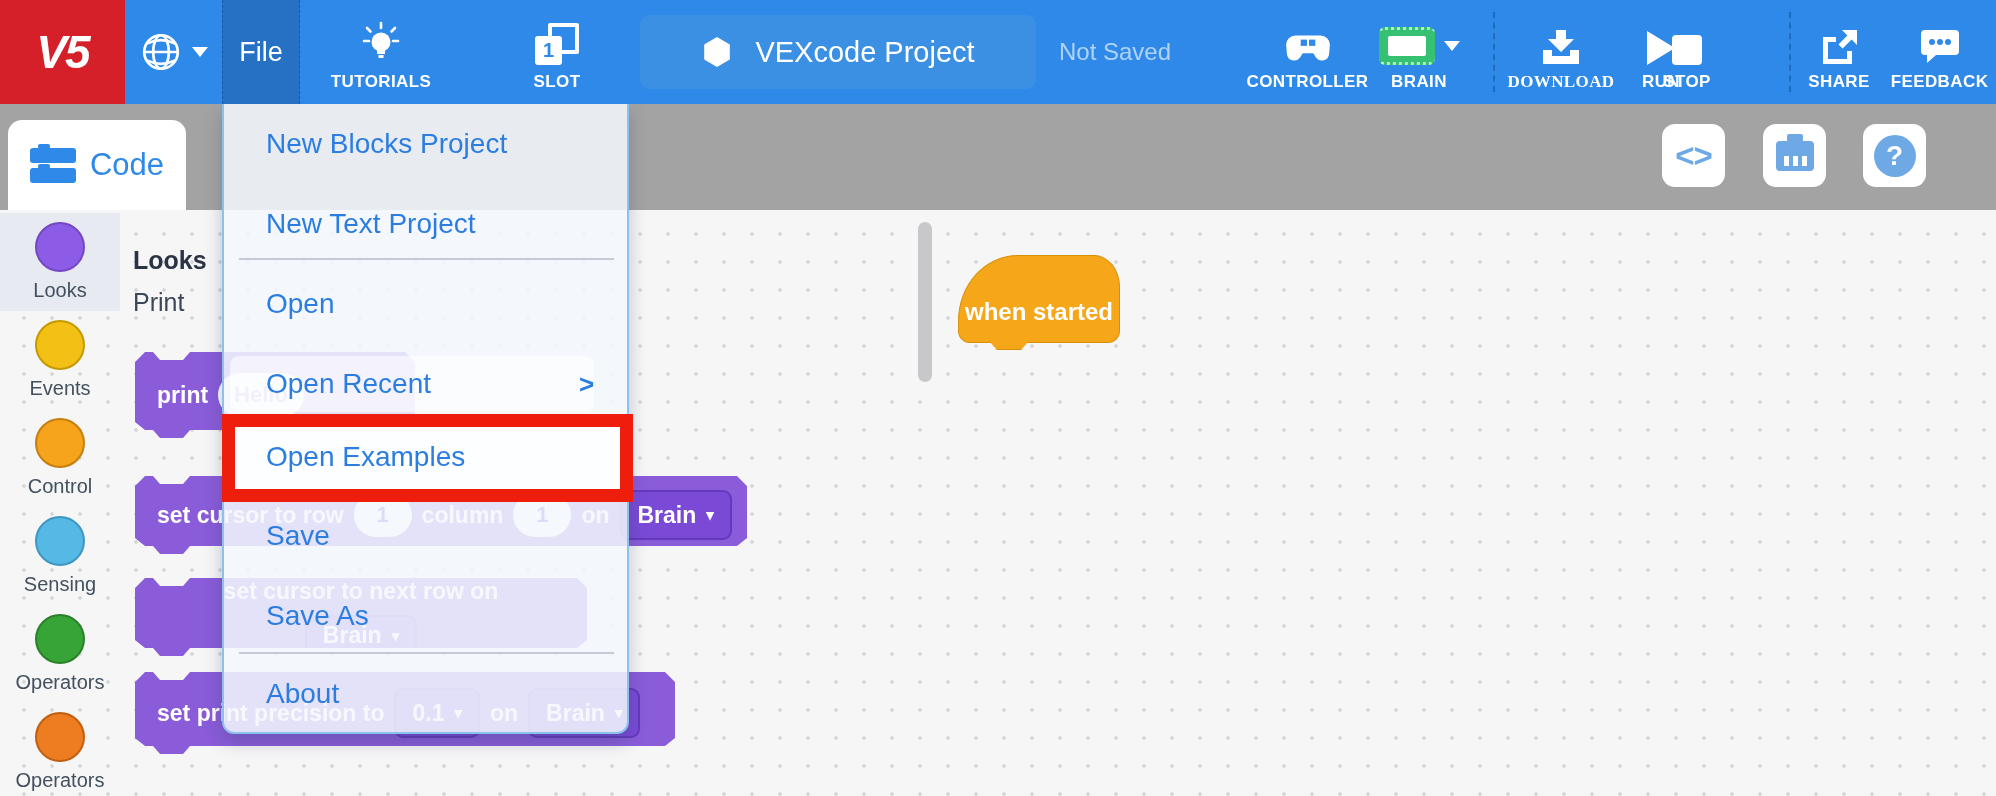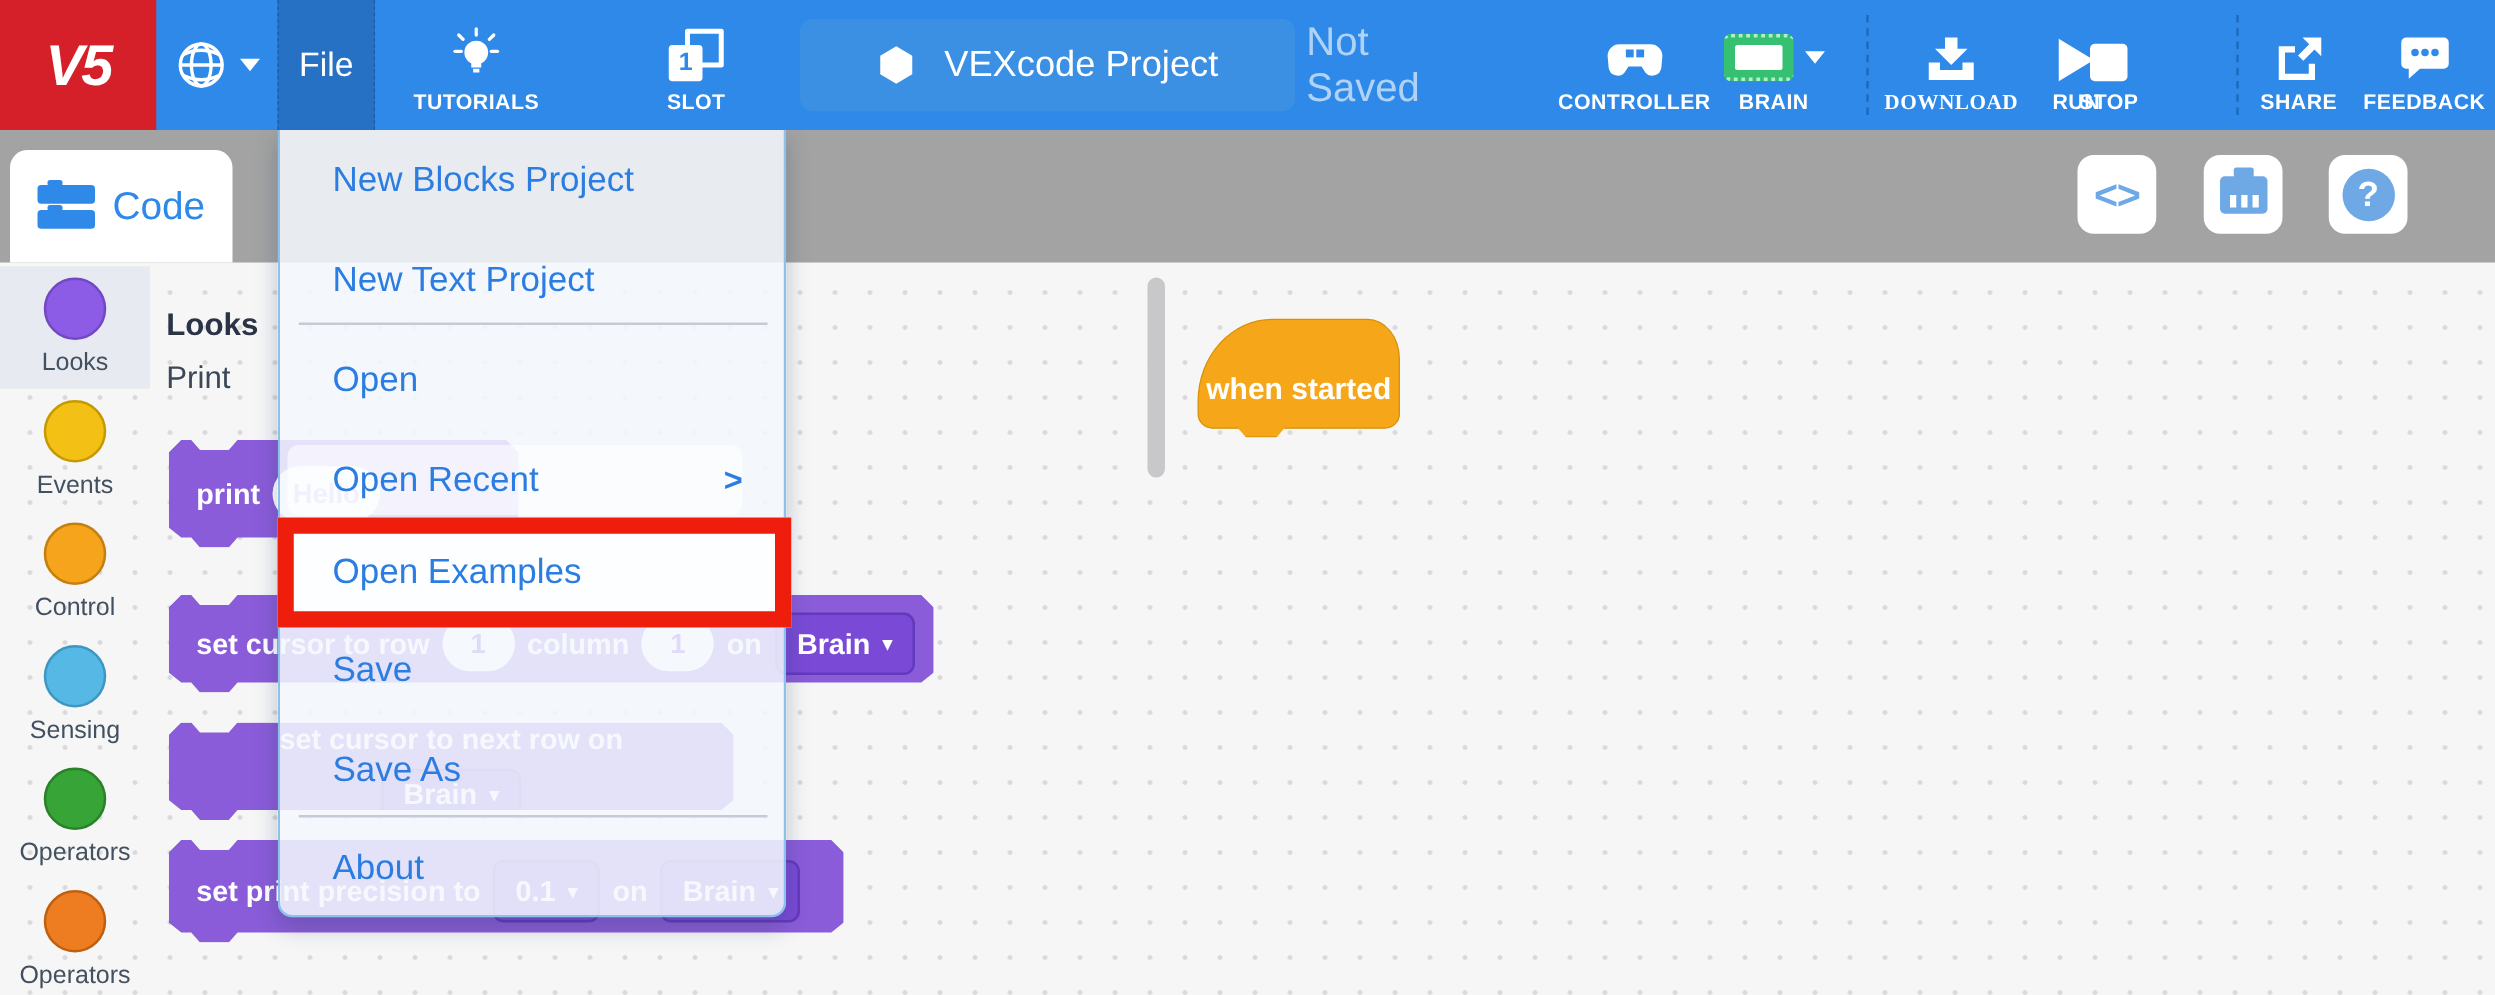--- a/index.html
+++ b/index.html
@@ -13,21 +13,21 @@
         padding-bottom:12px;box-sizing:border-box;color:#fff;cursor:pointer;}
   .tb-btn .lbl{font-size:17px;font-weight:bold;letter-spacing:.4px;margin-top:7px;white-space:nowrap;}
   .globe-btn{position:absolute;left:125px;top:0;width:97px;height:104px;display:flex;align-items:center;justify-content:center;gap:9px;cursor:pointer;}
   .caret{width:0;height:0;border-left:8px solid transparent;border-right:8px solid transparent;border-top:10px solid #fff;}
   .file-btn{position:absolute;left:222px;top:0;width:78px;height:104px;background:#2671c4;color:#fff;
         display:flex;align-items:center;justify-content:center;font-size:27px;cursor:pointer;
         border-left:1px dashed rgba(12,70,140,.55);border-right:1px dashed rgba(12,70,140,.55);box-sizing:border-box;}
   .pill{position:absolute;left:640px;top:15px;width:396px;height:74px;background:#3b90e3;border-radius:10px;
         display:flex;align-items:center;justify-content:center;gap:22px;color:#fff;font-size:29px;cursor:pointer;}
   .status{position:absolute;left:1045px;top:0;width:140px;height:104px;display:flex;align-items:center;justify-content:center;
-        color:rgba(255,255,255,.62);font-size:32px;}
+        color:rgba(255,255,255,.62);font-size:24px;}
   .tb-div{position:absolute;top:12px;height:80px;width:0;border-left:2px dashed rgba(12,70,140,.45);}
   .stop-sq{width:30px;height:30px;background:#fff;border-radius:4px;}
   .run-tri{width:0;height:0;border-top:17px solid transparent;border-bottom:17px solid transparent;border-left:28px solid #fff;}
   .brain-ic{width:56px;height:38px;background:#35c171;border-radius:6px;position:relative;
         border-top:3px dotted rgba(220,255,230,.75);border-bottom:3px dotted rgba(220,255,230,.75);box-sizing:border-box;}
   .brain-ic:before{content:"";position:absolute;left:9px;top:6px;right:9px;bottom:6px;background:#fff;border-radius:2px;}
   .slot-ic{position:relative;width:44px;height:42px;}
   .slot-back{position:absolute;right:0;top:0;width:23px;height:23px;border:4px solid #fff;border-radius:2px;}
   .slot-front{position:absolute;left:0;bottom:0;width:27px;height:29px;background:#fff;border-radius:3px;
         display:flex;align-items:center;justify-content:center;color:#2e89e8;font-weight:bold;font-size:20px;}

